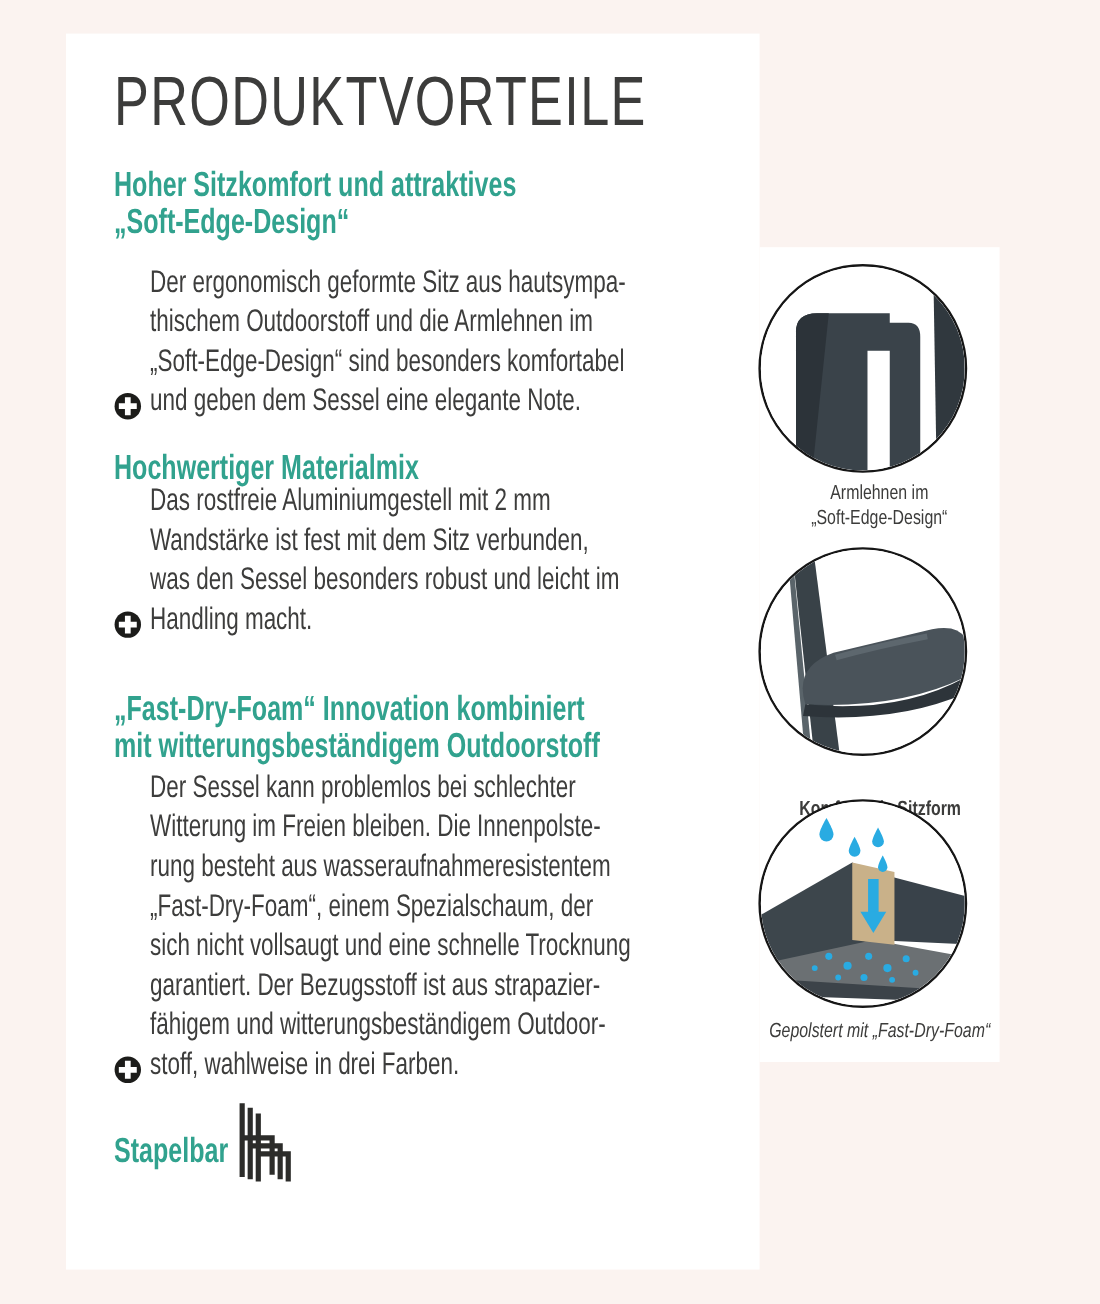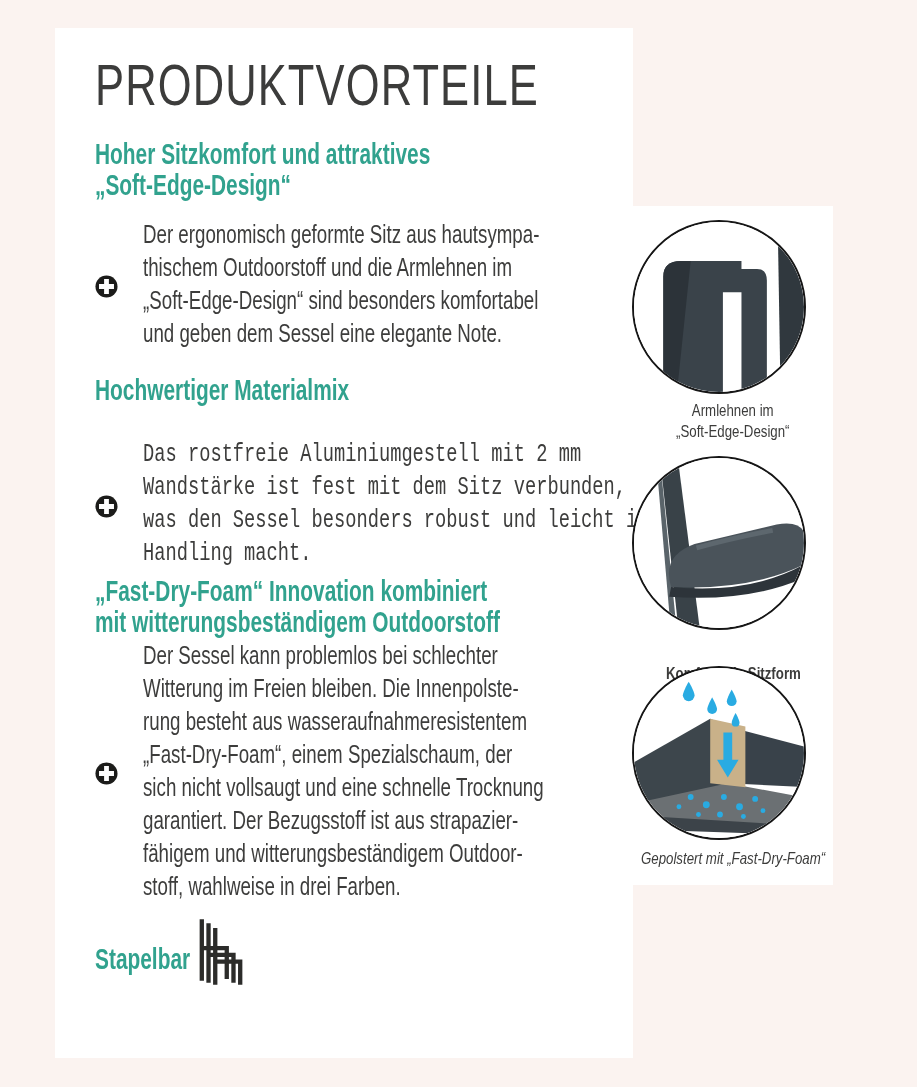--- a/index.html
+++ b/index.html
@@ -31,24 +31,24 @@
     font-size:29px;font-weight:700;line-height:31px;color:#31a28e;
     white-space:pre;
     transform:scaleX(.72);transform-origin:left top;
   }
   .h-pos1{top:139px;}
   .h-pos2{top:375px;}
   .h-pos3{top:576px;}
   .h-pos4{top:944px;}
   .row{
     position:absolute;left:95px;
-    display:flex;align-items:center;gap:25px;
+    display:flex;align-items:flex-end;gap:7px;
   }
   .r-pos1{top:218px;}
-  .r-pos2{top:438px;font-family:Liberation Mono, monospace;}
+  .r-pos2{top:400px;}
   .r-pos3{top:639px;}
   .r-pos4{top:993px;}
   .plus{flex:0 0 auto;width:23px;height:23px;margin-top:5px;display:block;}
   .bodytext{
     margin:0;font-size:26px;font-weight:400;line-height:33px;color:#3d3d3c;
     white-space:pre;
     transform:scaleX(.72);transform-origin:left top;
   }
   .stack-icon{
     position:absolute;left:197px;top:919px;width:48px;height:66px;

